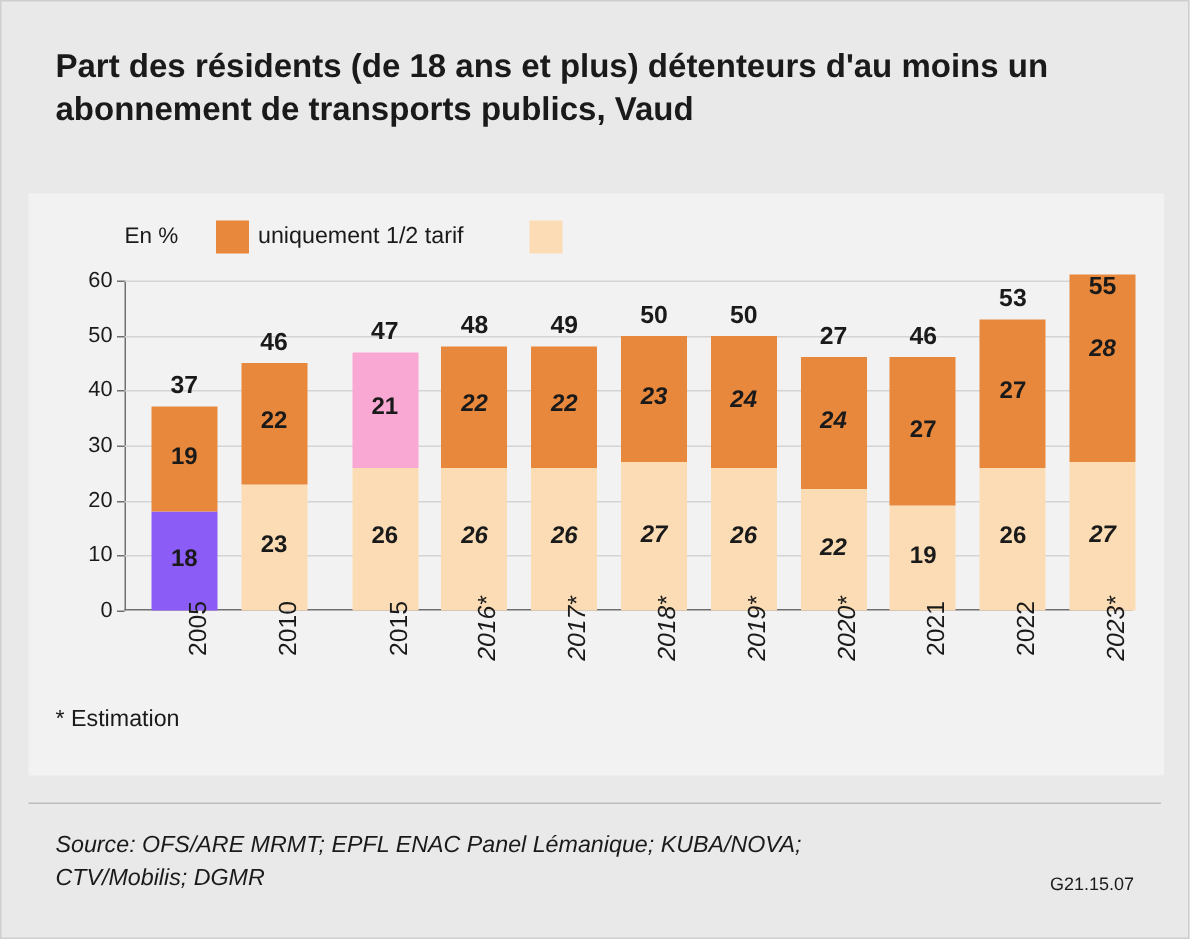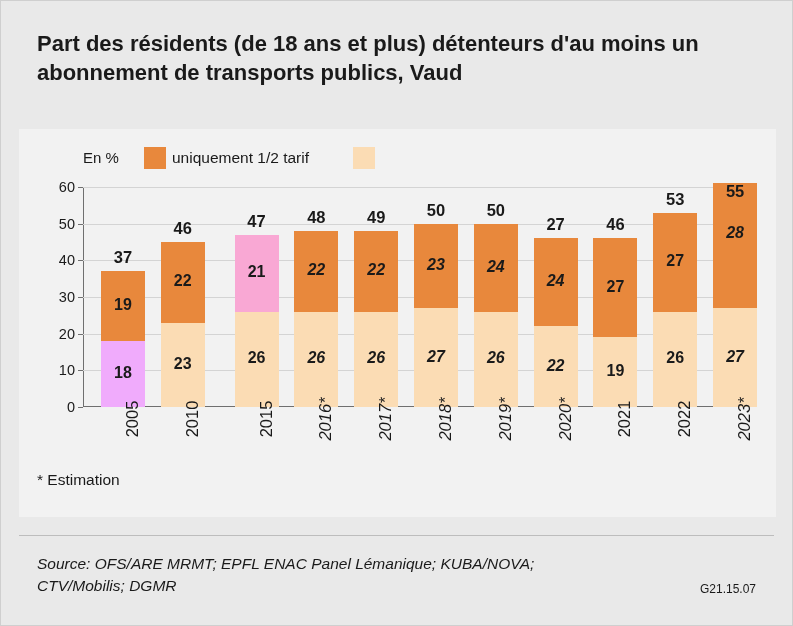--- a/index.html
+++ b/index.html
@@ -259,21 +259,21 @@
           <div class="ytick-mark" style="top: 73.3333px;"></div>
           <div class="grid-line" style="top: 36.6667px;"></div>
           <div class="ytick" style="top: 36.6667px;">50</div>
           <div class="ytick-mark" style="top: 36.6667px;"></div>
           <div class="grid-line" style="top: 0px;"></div>
           <div class="ytick" style="top: 0px;">60</div>
           <div class="ytick-mark" style="top: 0px;"></div>
         </div>
       <div class="bars" id="bars">
           <div class="bar-group" style="left: 17.9091px; width: 44px; height: 135.667px;">
-            <div class="seg" style="bottom: 0px; height: 66px; background: #f0abfc;">
+            <div class="seg" style="bottom: 0px; height: 66px; background: #8b5cf6;">
               <div class="seg-label" style="top: 23px;">18</div>
             </div>
             <div class="seg" style="bottom: 66px; height: 69.6667px; background: rgb(232, 136, 60);">
               <div class="seg-label" style="top: 24.8333px;">19</div>
             </div>
             <div class="total-label">37</div>
             <div class="xlabel">
               <span>2005</span>
             </div>
           </div>

